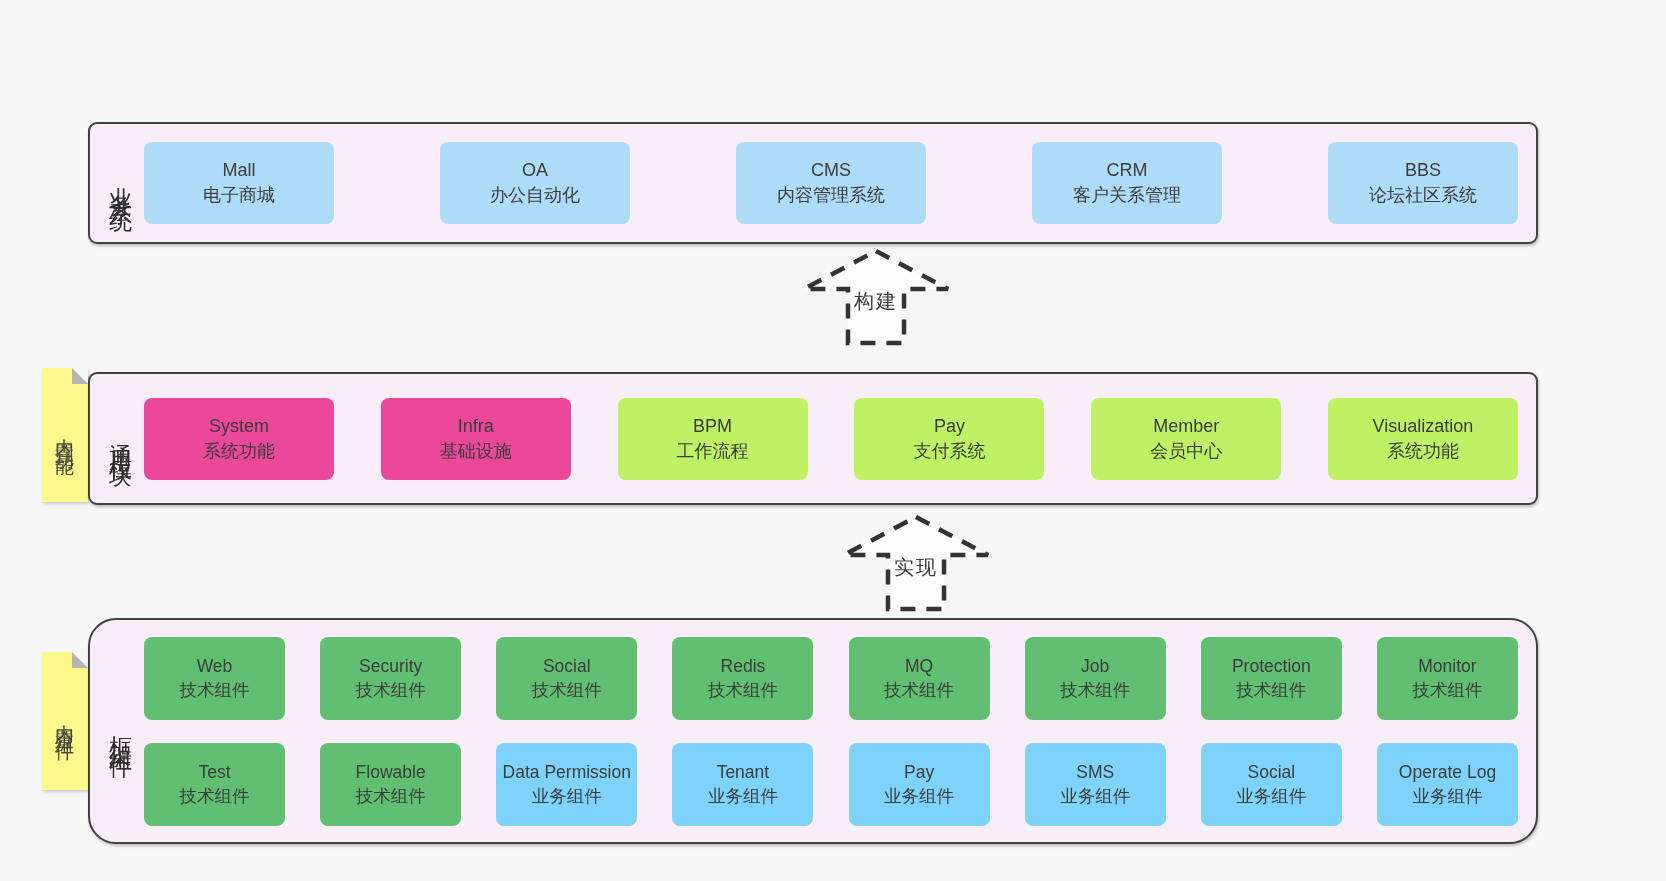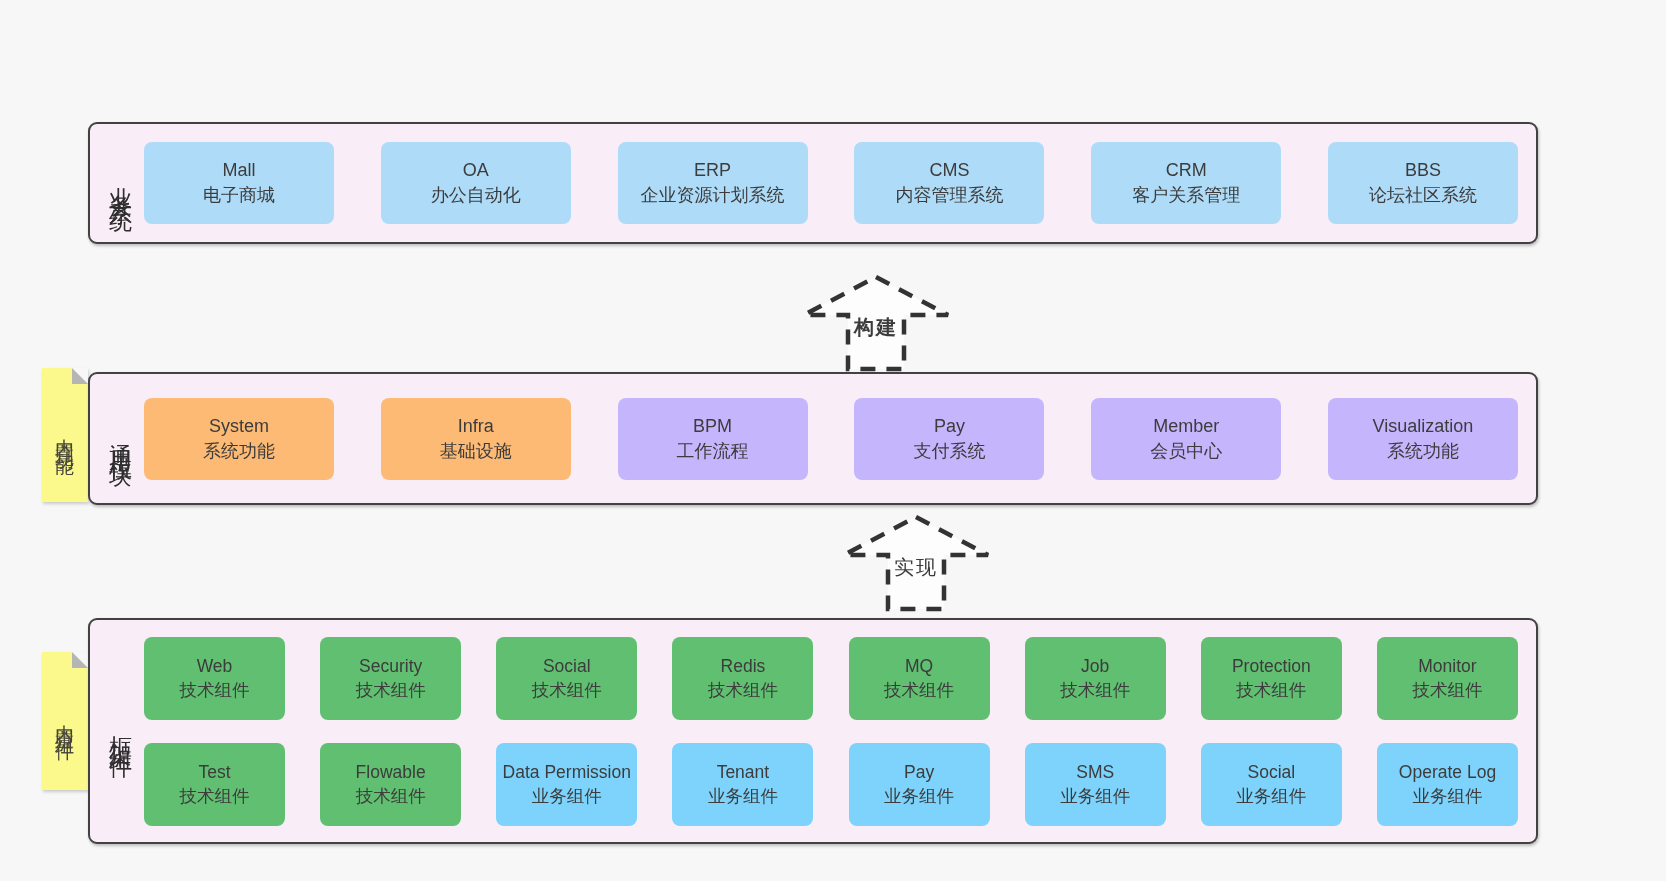--- a/index.html
+++ b/index.html
@@ -26,22 +26,22 @@
   .rows{flex:1;display:flex;flex-direction:column;gap:23px}
   .box{
     box-sizing:border-box;border-radius:8px;
     display:flex;flex-direction:column;justify-content:center;align-items:center;
     text-align:center;font-size:18px;line-height:25px;color:#3c3c3c;
     padding:14px 6px;
   }
   .box.size-lg{width:190px;height:82px}
   .box.size-sm{width:141px;height:83px;font-size:17.5px;line-height:24px}
   .box[data-variant="blue"]{background:#aedcf8}
-  .box[data-variant="red"]{background:#fdba74}
-  .box[data-variant="pink"]{background:#c4b5fd}
+  .box[data-variant="red"]{background:#ec4899}
+  .box[data-variant="pink"]{background:#bef264}
   .box[data-variant="green"]{background:#60bf70}
   .box[data-variant="lightgreen"]{background:#7dd3fc}
   .tab{
     position:absolute;width:46px;background:#fbf98c;
     display:flex;align-items:center;justify-content:center;
     box-shadow:1px 2px 3px rgba(0,0,0,0.18);z-index:1;
   }
   .tab-label{
     writing-mode:vertical-rl;text-orientation:upright;
     font-size:19px;letter-spacing:6px;color:#45443a;line-height:1;
@@ -70,39 +70,35 @@
   <div class="boxes">
     <div class="box size-lg" data-variant="blue">
       <div>Mall</div>
       <div>电子商城</div>
     </div>
     <div class="box size-lg" data-variant="blue">
       <div>OA</div>
       <div>办公自动化</div>
     </div>
     <div class="box size-lg" data-variant="blue">
-      <div>ERP</div>
-      <div>企业资源计划系统</div>
-    </div>
-    <div class="box size-lg" data-variant="blue">
       <div>CMS</div>
       <div>内容管理系统</div>
     </div>
     <div class="box size-lg" data-variant="blue">
       <div>CRM</div>
       <div>客户关系管理</div>
     </div>
     <div class="box size-lg" data-variant="blue">
       <div>BBS</div>
       <div>论坛社区系统</div>
     </div>
   </div>
 </section>
 
-<div class="arrow" style="left:800px;top:272px;font-weight:bold;">
+<div class="arrow" style="left:800px;top:246px;">
   <svg width="152" height="100" viewBox="0 0 152 100">
     <polygon points="76,5 148,43 104,43 104,97 48,97 48,43 4,43"></polygon>
     <text x="76" y="62" text-anchor="middle">构建</text>
   </svg>
 </div>
 
 <div class="tab" style="left:42px;top:368px;height:134px;">
   <span class="fold"></span>
   <span class="tab-label">内置功能</span>
 </div>
@@ -140,21 +136,21 @@
   <svg width="152" height="100" viewBox="0 0 152 100">
     <polygon points="76,5 148,43 104,43 104,97 48,97 48,43 4,43"></polygon>
     <text x="76" y="62" text-anchor="middle">实现</text>
   </svg>
 </div>
 
 <div class="tab" style="left:42px;top:652px;height:138px;">
   <span class="fold"></span>
   <span class="tab-label">内置组件</span>
 </div>
-<section class="panel" style="left:88px;top:618px;width:1450px;height:226px;">
+<section class="panel" style="left:88px;top:618px;width:1450px;height:226px;border-radius:28px;">
   <div class="panel-label">框架组件</div>
   <div class="rows">
     <div class="boxes">
       <div class="box size-sm" data-variant="green">
         <div>Web</div>
         <div>技术组件</div>
       </div>
       <div class="box size-sm" data-variant="green">
         <div>Security</div>
         <div>技术组件</div>

